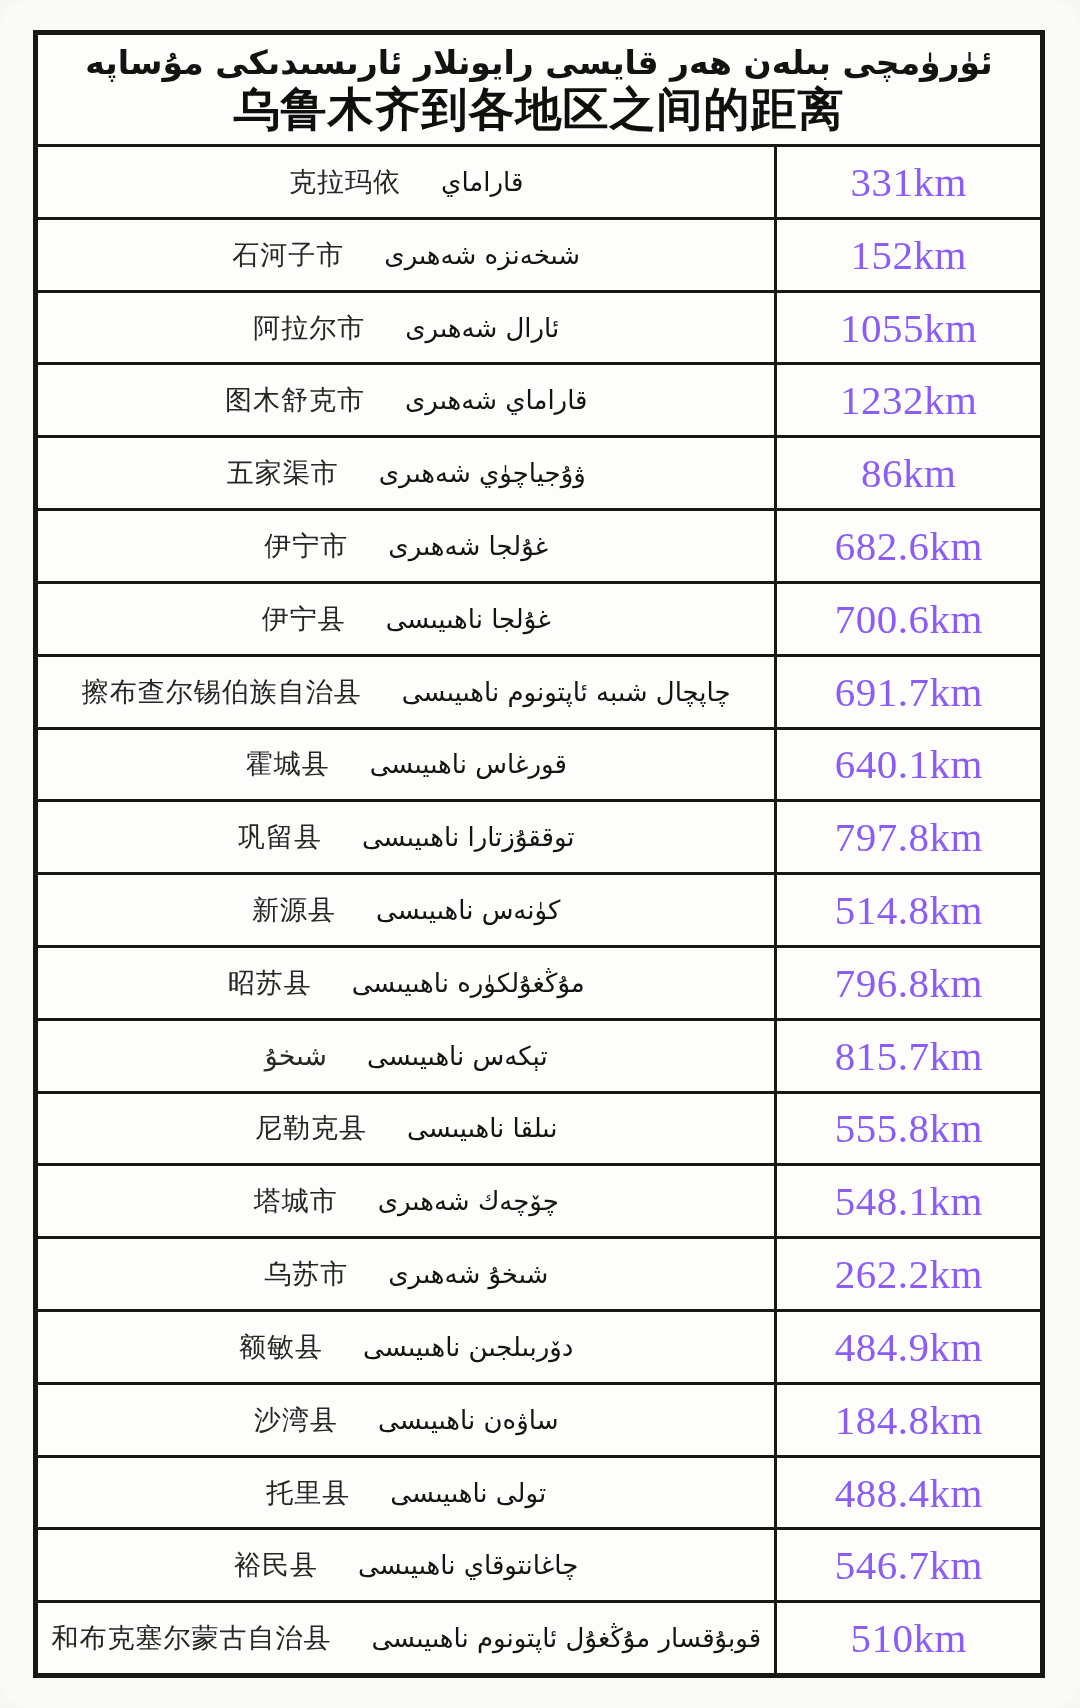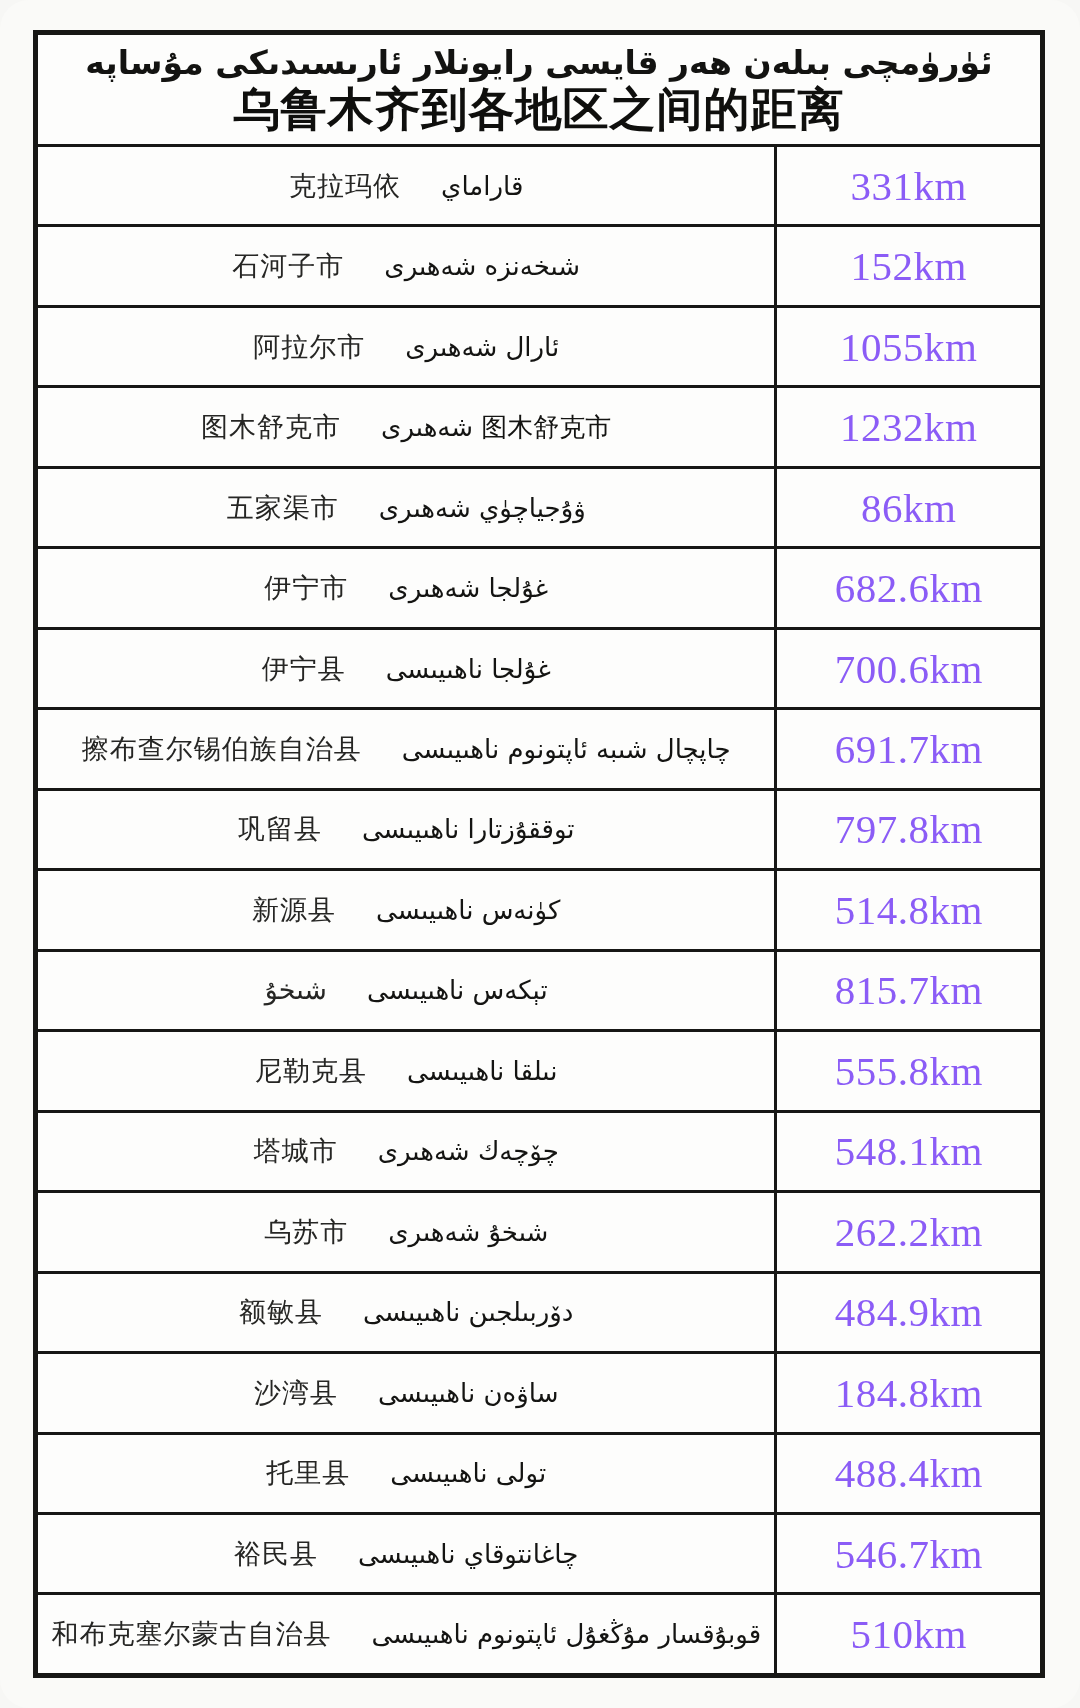--- a/index.html
+++ b/index.html
@@ -144,21 +144,21 @@
       <span class="ug" dir="rtl">ئارال شەھىرى</span>
     </div>
     <div class="dist-cell">
       <span class="dist">1055km</span>
     </div>
   </div>
 
   <div class="row">
     <div class="name-cell">
       <span class="zh">图木舒克市</span>
-      <span class="ug" dir="rtl">图木舒克市 شەھىرى</span>
+      <span class="ug" dir="rtl">قاراماي شەھىرى</span>
     </div>
     <div class="dist-cell">
       <span class="dist">1232km</span>
     </div>
   </div>
 
   <div class="row">
     <div class="name-cell">
       <span class="zh">五家渠市</span>
       <span class="ug" dir="rtl">ۋۇجياچۈي شەھىرى</span>
@@ -192,20 +192,29 @@
   <div class="row">
     <div class="name-cell">
       <span class="zh">擦布查尔锡伯族自治县</span>
       <span class="ug" dir="rtl">چاپچال شىبە ئاپتونوم ناھىيىسى</span>
     </div>
     <div class="dist-cell">
       <span class="dist">691.7km</span>
     </div>
   </div>
 
+  <div class="row">
+    <div class="name-cell">
+      <span class="zh">霍城县</span>
+      <span class="ug" dir="rtl">قورغاس ناھىيىسى</span>
+    </div>
+    <div class="dist-cell">
+      <span class="dist">640.1km</span>
+    </div>
+  </div>
 
   <div class="row">
     <div class="name-cell">
       <span class="zh">巩留县</span>
       <span class="ug" dir="rtl">توققۇزتارا ناھىيىسى</span>
     </div>
     <div class="dist-cell">
       <span class="dist">797.8km</span>
     </div>
   </div>
@@ -213,20 +222,29 @@
   <div class="row">
     <div class="name-cell">
       <span class="zh">新源县</span>
       <span class="ug" dir="rtl">كۈنەس ناھىيىسى</span>
     </div>
     <div class="dist-cell">
       <span class="dist">514.8km</span>
     </div>
   </div>
 
+  <div class="row">
+    <div class="name-cell">
+      <span class="zh">昭苏县</span>
+      <span class="ug" dir="rtl">مۇڭغۇلكۈرە ناھىيىسى</span>
+    </div>
+    <div class="dist-cell">
+      <span class="dist">796.8km</span>
+    </div>
+  </div>
 
   <div class="row">
     <div class="name-cell">
       <span class="zh">شىخۇ</span>
       <span class="ug" dir="rtl">تېكەس ناھىيىسى</span>
     </div>
     <div class="dist-cell">
       <span class="dist">815.7km</span>
     </div>
   </div>

